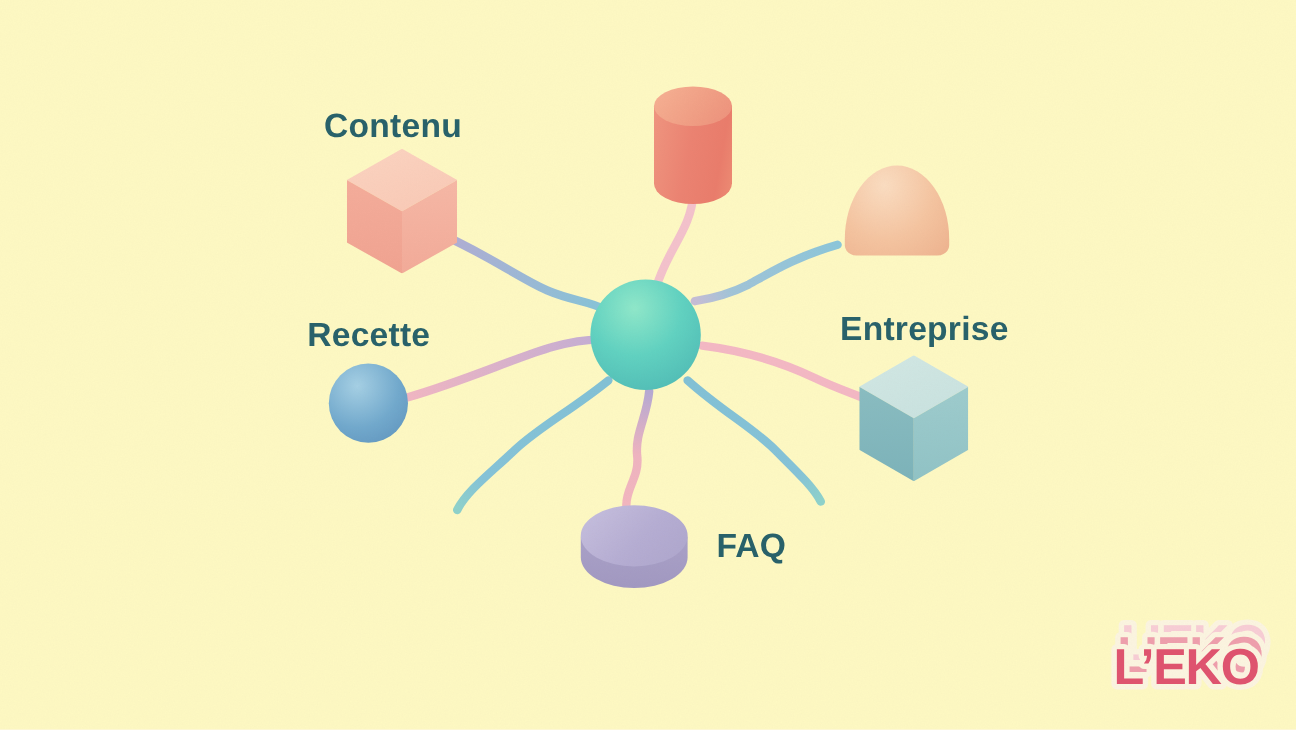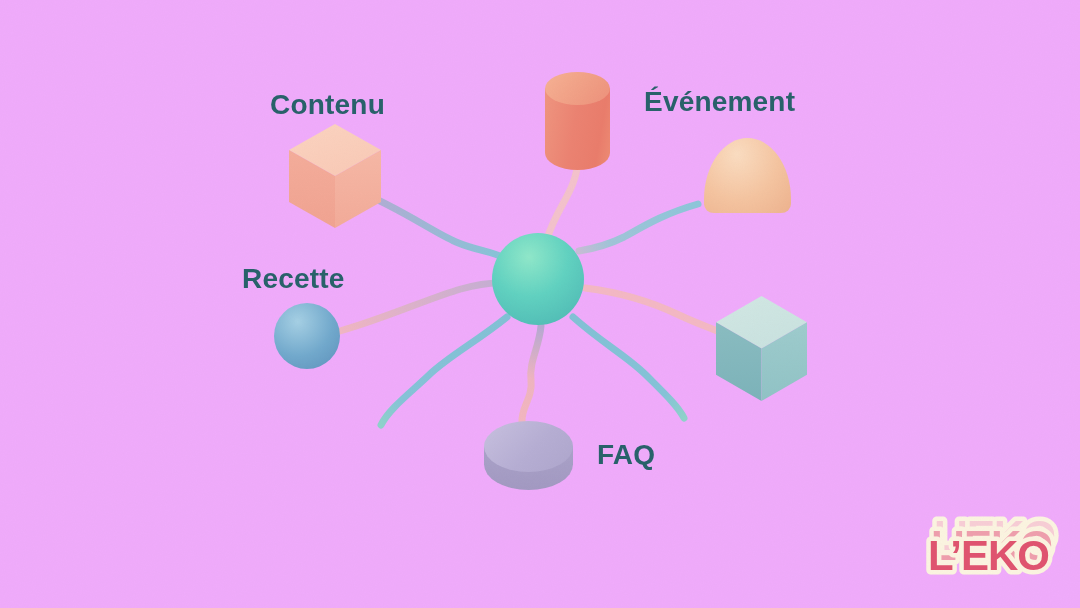--- a/index.html
+++ b/index.html
@@ -1,18 +1,18 @@
 <!DOCTYPE html>
 <html><head>
 <meta charset="utf-8">
 <style>
   html,body{margin:0;padding:0;background:#fcf5e1;}
   .stage{
     position:relative;width:1080px;height:608px;overflow:hidden;
-    background:#f0abfc;
+    background:#fef9c3;
     font-family:"Liberation Sans","DejaVu Sans",sans-serif;
   }
   svg.connectors{position:absolute;left:0;top:0;width:1080px;height:608px;}
   .node-label{
     position:absolute;
     font-size:28px;font-weight:700;color:#27616a;letter-spacing:.2px;
     white-space:nowrap;
   }
   
   .hub{
@@ -124,30 +124,30 @@
 
   <div class="hub"></div>
 
   <div class="node-label" style="left:270px;top:89px">Contenu</div>
   <div class="cube contenu">
     <div class="face top"></div>
     <div class="face left"></div>
     <div class="face right"></div>
   </div>
 
-  <div class="node-label" style="left:644px;top:86px">Événement</div>
   <div class="cylinder">
     <div class="body"></div>
     <div class="cap"></div>
   </div>
   <div class="dome"></div>
 
-  <div class="node-label" style="left:242px;top:263px">Recette</div>
+  <div class="node-label" style="left:256px;top:263px">Recette</div>
   <div class="sphere recette"></div>
 
+  <div class="node-label" style="left:700px;top:258px">Entreprise</div>
   <div class="cube entreprise">
     <div class="face top"></div>
     <div class="face left"></div>
     <div class="face right"></div>
   </div>
 
   <div class="node-label" style="left:597px;top:439px">FAQ</div>
   <div class="disc">
     <div class="side"></div>
     <div class="top"></div>

